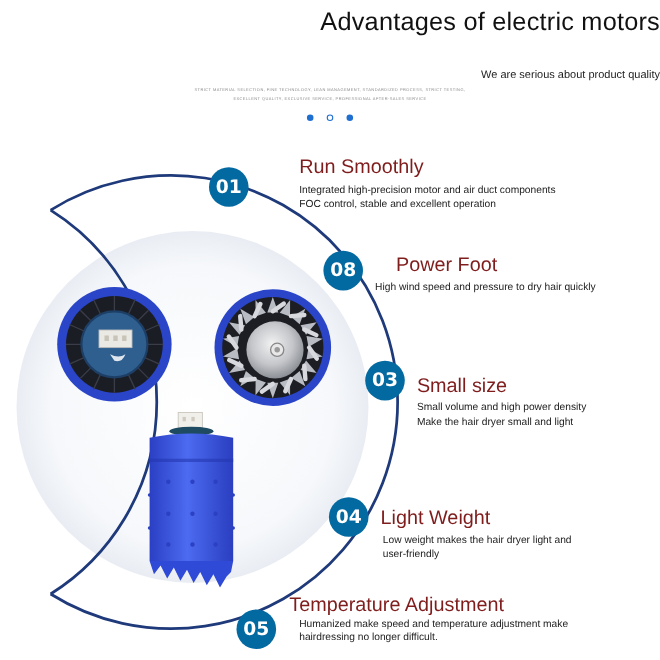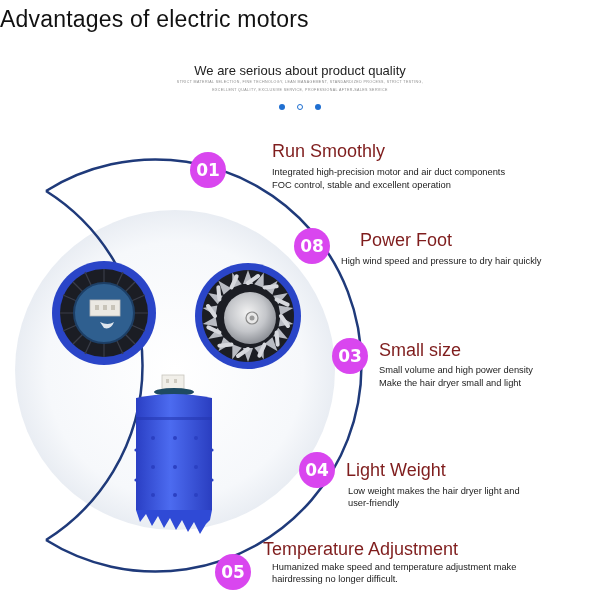--- a/index.html
+++ b/index.html
@@ -1,25 +1,25 @@
 <!DOCTYPE html>
 <html><head>
 <meta charset="utf-8">
 <style>
   html,body{margin:0;padding:0;background:#ffffff;}
   body{width:600px;height:600px;position:relative;overflow:hidden;font-family:"Liberation Sans",sans-serif;}
   .abs{position:absolute;}
-  .title{left:0;width:600px;top:6px;text-align:left;font-size:23px;color:#111;letter-spacing:0.2px;}
-  .subtitle{left:0;width:600px;top:63px;text-align:center;font-size:13px;color:#222;}
+  .title{left:0;width:600px;top:6px;text-align:right;font-size:23px;color:#111;letter-spacing:0.2px;}
+  .subtitle{left:0;width:600px;top:63px;text-align:right;font-size:10px;color:#222;}
   .fine{left:170px;width:260px;text-align:center;font-size:3.6px;color:#8a8a8a;letter-spacing:0.4px;line-height:7px;}
   .dots{left:279px;top:103px;width:42px;height:8px;display:flex;justify-content:space-between;align-items:center;}
   .dot{width:6px;height:6px;border-radius:50%;box-sizing:border-box;}
   .dot.fill{background:#1f6fd1;}
   .dot.ring{border:1px solid #1f6fd1;background:#fff;}
-  .badge{width:36px;height:36px;border-radius:50%;background:#d946ef;color:#fff;font-weight:bold;font-size:17px;display:flex;align-items:center;justify-content:center;font-family:"DejaVu Sans",sans-serif;}
+  .badge{width:36px;height:36px;border-radius:50%;background:#0369a1;color:#fff;font-weight:bold;font-size:17px;display:flex;align-items:center;justify-content:center;font-family:"DejaVu Sans",sans-serif;}
   .feat-title{color:#7f1d1d;font-size:18px;white-space:nowrap;}
   .feat-desc{color:#222;font-size:9.3px;line-height:12px;}
 </style>
 </head>
 <body>
 
 <div class="abs title">Advantages of electric motors</div>
 <div class="abs subtitle">We are serious about product quality</div>
 <div class="abs fine" style="top:79px;">STRICT MATERIAL SELECTION, FINE TECHNOLOGY, LEAN MANAGEMENT, STANDARDIZED PROCESS, STRICT TESTING,</div>
 <div class="abs fine" style="top:87px;">EXCELLENT QUALITY, EXCLUSIVE SERVICE, PROFESSIONAL AFTER-SALES SERVICE</div>
@@ -145,21 +145,21 @@
 
 <div class="abs badge" style="left:190px;top:152px;">01</div>
 <div class="abs feat-title" style="left:272px;top:141px;">Run Smoothly</div>
 <div class="abs feat-desc" style="left:272px;top:166px;">Integrated high-precision motor and air duct components</div>
 <div class="abs feat-desc" style="left:272px;top:179px;">FOC control, stable and excellent operation</div>
 
 <div class="abs badge" style="left:294px;top:228px;">08</div>
 <div class="abs feat-title" style="left:360px;top:230px;">Power Foot</div>
 <div class="abs feat-desc" style="left:341px;top:255px;">High wind speed and pressure to dry hair quickly</div>
 
-<div class="abs badge" style="left:332px;top:338px;">03</div>
+<div class="abs badge" style="left:332px;top:328px;">03</div>
 <div class="abs feat-title" style="left:379px;top:340px;">Small size</div>
 <div class="abs feat-desc" style="left:379px;top:364px;">Small volume and high power density</div>
 <div class="abs feat-desc" style="left:379px;top:377px;">Make the hair dryer small and light</div>
 
 <div class="abs badge" style="left:299px;top:452px;">04</div>
 <div class="abs feat-title" style="left:346px;top:460px;">Light Weight</div>
 <div class="abs feat-desc" style="left:348px;top:485px;">Low weight makes the hair dryer light and</div>
 <div class="abs feat-desc" style="left:348px;top:497px;">user-friendly</div>
 
 <div class="abs badge" style="left:215px;top:530px;margin-top:24px;">05</div>

